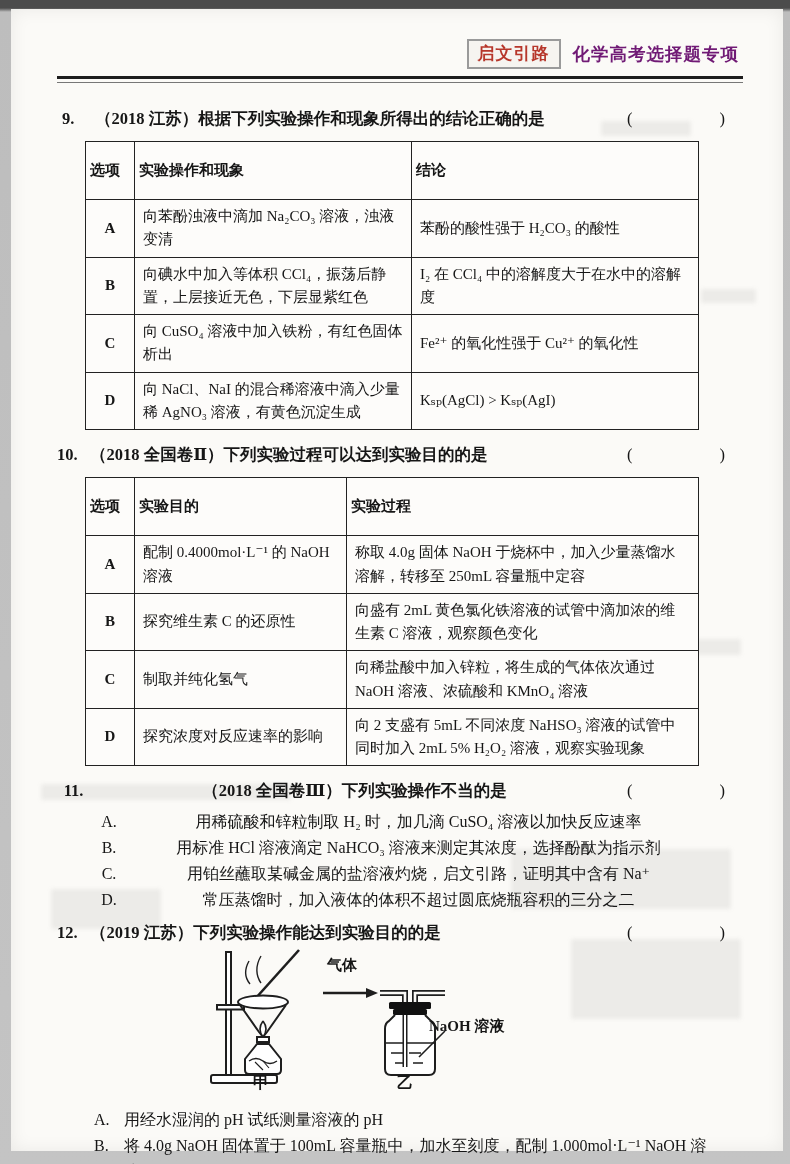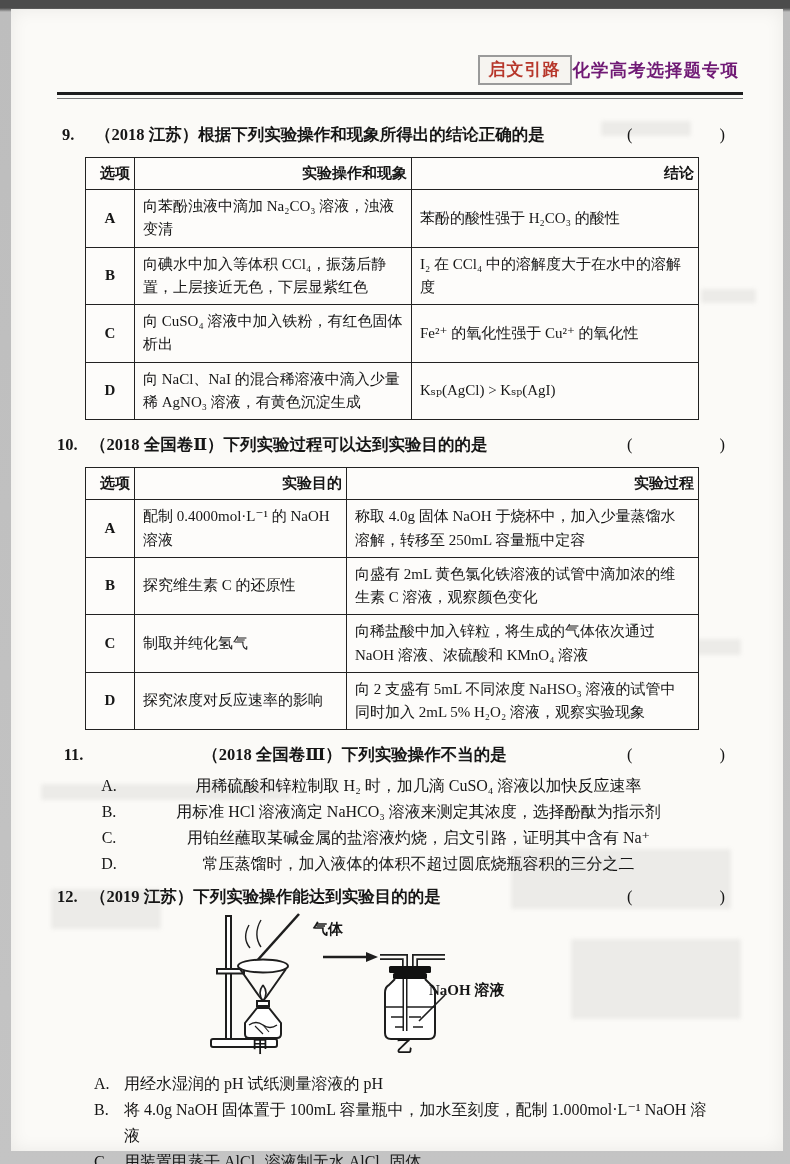--- a/index.html
+++ b/index.html
@@ -12,39 +12,39 @@
   .photo-frame{position:absolute;inset:0;background:linear-gradient(180deg,#4c4c4c 0,#4c4c4c 8px,#bdbdbd 12px,#c4c4c4 100%);}
   .page{
     position:absolute;left:11px;top:9px;right:7px;bottom:13px;
     background:#fbfaf7;
     box-shadow:inset 0 0 18px rgba(0,0,0,0.07);
     color:#161616;
   }
   .content{padding:0 40px 0 46px;position:relative;}
 
   
-  .header-row{display:flex;justify-content:flex-end;align-items:center;margin-top:46px;gap:1px;padding-right:4px;}
+  .header-row{display:flex;justify-content:flex-end;align-items:center;margin-top:30px;gap:12px;padding-right:4px;}
   .brand-badge{
     border:2px solid #9a9a9a;color:#b7372b;font-weight:bold;font-size:17px;
     padding:1px 9px 2px;letter-spacing:1px;background:#f6f4f0;
   }
   .header-subtitle{color:#701a75;font-weight:bold;font-size:17.5px;letter-spacing:1px;}
   .header-rule{margin-top:7px;height:3px;border-top:3px solid #1d1d1d;border-bottom:1px solid #777;}
 
   
   .question{margin-top:0;}
   .q-stemline{display:flex;align-items:baseline;font-weight:bold;font-size:16.5px;line-height:1.45;}
   .q-num{min-width:33px;}
   .q-stem{flex:1;}
   .q-bracket{font-weight:normal;margin-left:8px;white-space:pre;letter-spacing:18px;}
 
   
   table{border-collapse:collapse;margin:10px 0 0 28px;table-layout:fixed;background:#fdfcfa;}
   th,td{border:1.6px solid #222;font-size:15px;line-height:1.55;padding:5px 8px;vertical-align:middle;}
-  th{font-weight:bold;text-align:right;padding:4px 4px;margin-top:28px;}
+  th{font-weight:bold;text-align:left;padding:17px 4px;margin-top:28px;}
   td.opt{text-align:center;font-family:"Liberation Serif",serif;font-weight:bold;}
   .t9 col.c1,.t10 col.c1{width:49px;}
   .t9 col.c2{width:277px;}
   .t9 col.c3{width:287px;}
   .t10 col.c2{width:212px;}
   .t10 col.c3{width:352px;}
 
   
   .optionlist{margin:6px 0 0 0;}
   .optionrow{display:flex;align-items:flex-start;font-size:16px;line-height:1.62;margin-left:37px;}
@@ -249,21 +249,21 @@
 
             <line x1="71" y1="78" x2="119" y2="78" stroke-width="1.6"></line>
             <path d="M76,88 h12 M94,88 h12 M80,98 h12 M98,98 h10" stroke-width="1.6"></path>
 
             <path d="M90,50 V102" stroke="#1e1e1e" stroke-width="5"></path>
             <path d="M90,50 V102" stroke="#fff" stroke-width="2"></path>
 
             <line x1="130" y1="66" x2="104" y2="92" stroke-width="1.6"></line>
           </g>
         </svg>
-        <span class="dlabel" style="left:256px;top:7px;">气体</span>
+        <span class="dlabel" style="left:270px;top:7px;">气体</span>
         <span class="dlabel" style="left:372px;top:68px;">NaOH 溶液</span>
         <span class="dcaption" style="left:340px;top:124px;">乙</span>
       </div>
 
       <div class="optionlist">
         <div class="optionrow">
           <span class="olabel">A.</span>
           <span class="otext">用经水湿润的 pH 试纸测量溶液的 pH</span>
         </div>
         <div class="optionrow">

